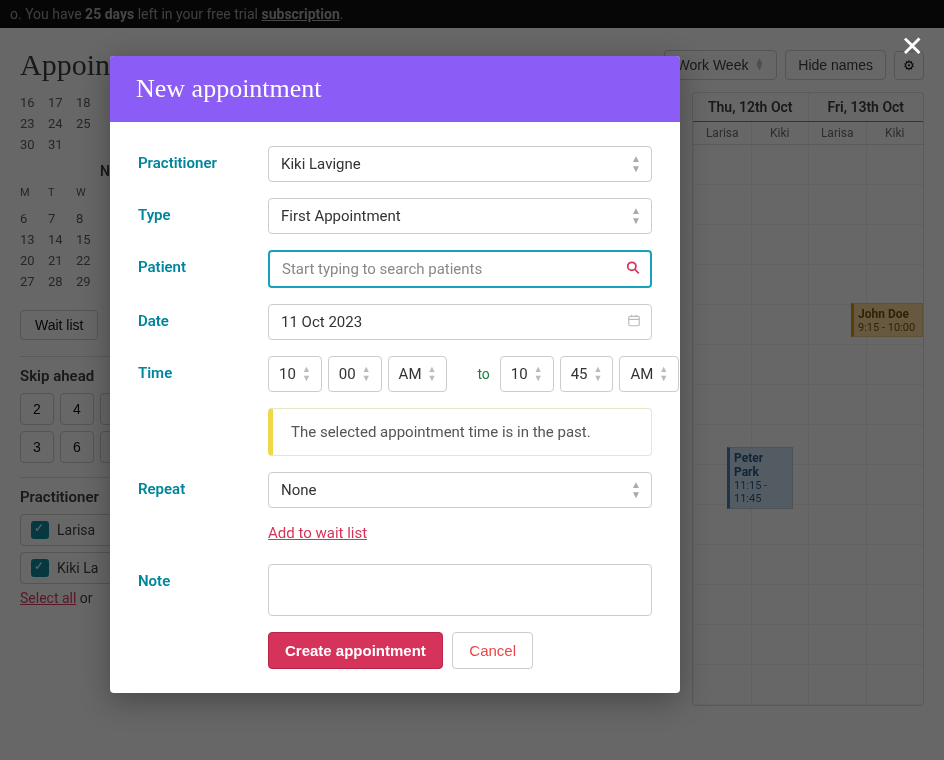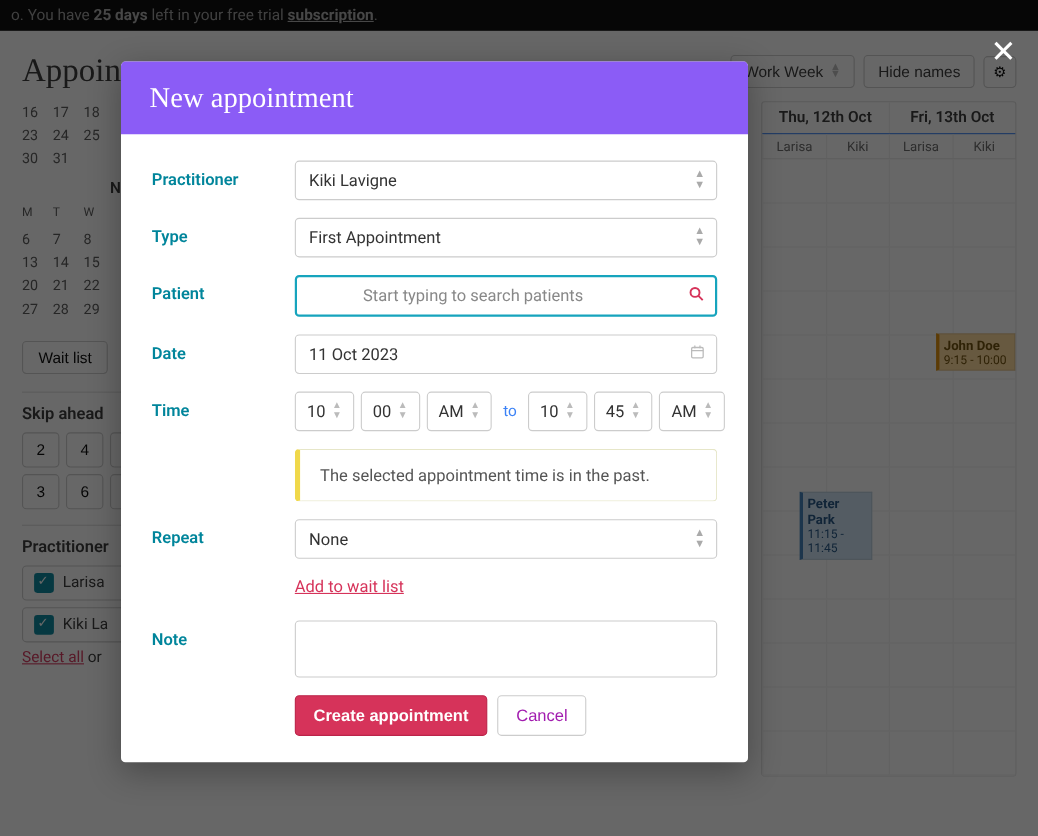--- a/index.html
+++ b/index.html
@@ -221,21 +221,21 @@
   border-radius: 4px;
   padding: 8px 10px;
   font-size: 15px;
   position: relative;
   background:#fff;
   display:flex;
   align-items:center;
   gap:6px;
 }
 .spin { color: #bbb; font-size: 9px; line-height: 1; display:flex; flex-direction:column; }
-.time-to { padding: 0 4px; color:#3b82f6; }
+.time-to { padding: 0 4px; color:#15803d;margin-left:20px; }
 
 .warning-box {
   border: 1px solid #e6e6c8;
   border-left: 5px solid #f0d84a;
   background: #fff;
   border-radius: 4px;
   padding: 14px 18px;
   color: #555;
   font-size: 15px;
 }
@@ -256,21 +256,21 @@
   color: #fff;
   font-weight: 600;
   padding: 9px 16px;
   border-radius: 4px;
   font-size: 15px;
   cursor:pointer;
 }
 .btn-secondary {
   background: #fff;
   border: 1px solid #ccc;
-  color: #a21caf;
+  color: #ef4444;
   padding: 9px 16px;
   border-radius: 4px;
   font-size: 15px;
   margin-left: 6px;
   cursor:pointer;
 }
 .close-x {
   position: absolute;
   top: 30px;
   right: 20px;
@@ -512,21 +512,21 @@
           <span>First Appointment</span>
           <span class="select-caret">▲<br>▼</span>
         </div>
       </div>
     </div>
 
     <div class="form-row">
       <div class="form-label">Patient</div>
       <div class="form-field">
         <div class="patient-search">
-          <span style="color:#888;margin-left:48px;">Start typing to search patients</span>
+          <span style="color:#888;">Start typing to search patients</span>
           <span class="search-icon-right">
             <svg width="14" height="14" viewBox="0 0 24 24" fill="none" stroke="#d6335a" stroke-width="3">
                 <circle cx="10" cy="10" r="7"></circle>
                 <line x1="15" y1="15" x2="22" y2="22"></line>
               </svg>
           </span>
         </div>
       </div>
     </div>
 

